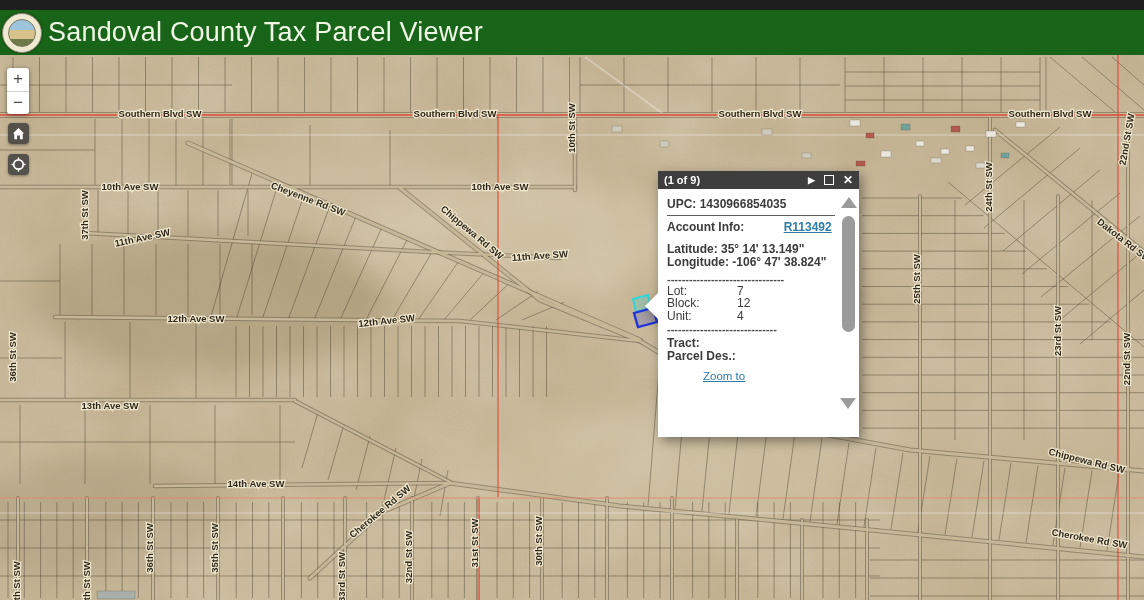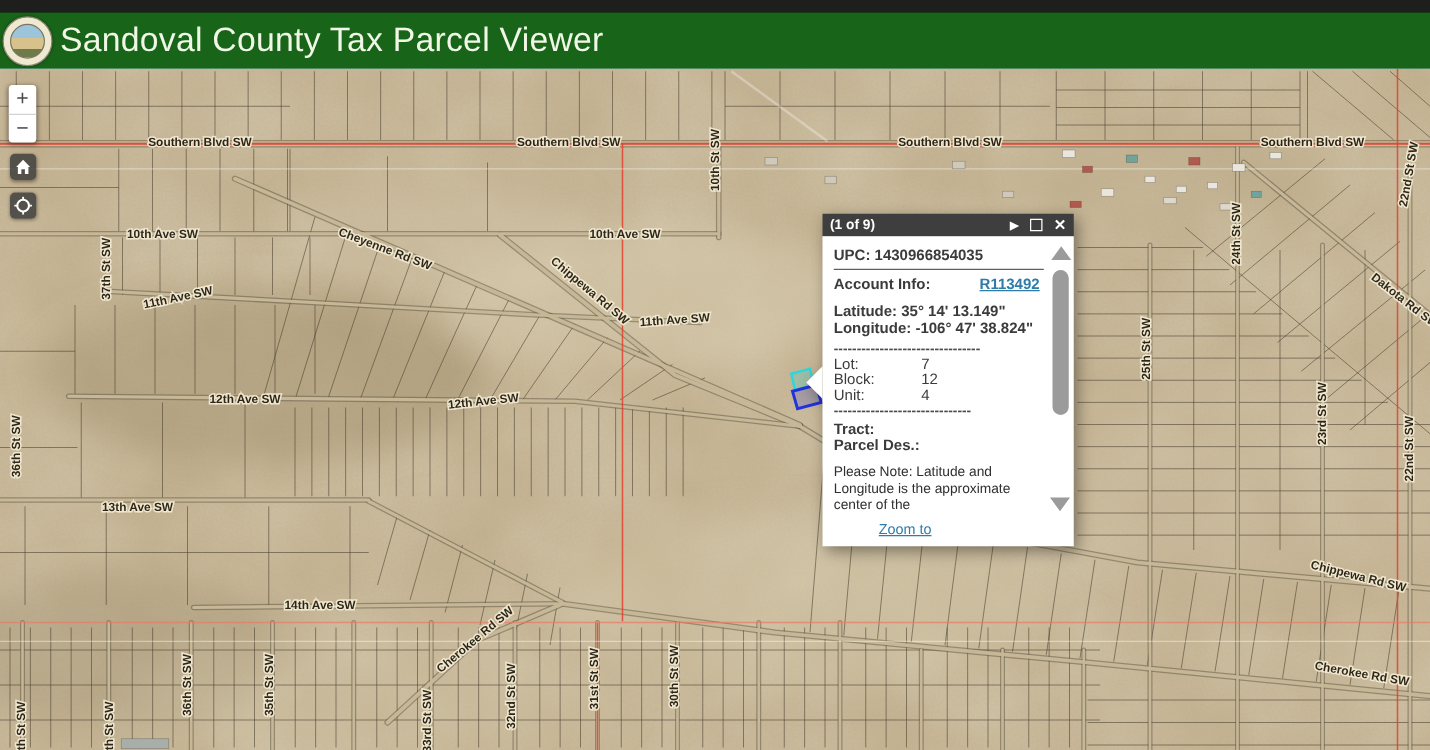--- a/index.html
+++ b/index.html
@@ -294,21 +294,20 @@
             <span class="k">Block:</span>
             <span>12</span>
           </div>
           <div class="kv">
             <span class="k">Unit:</span>
             <span>4</span>
           </div>
           <div class="dash" id="dash2">------------------------------</div>
           <div class="b" id="tract">Tract:</div>
           <div class="b">Parcel Des.:</div>
-          <div class="note">Please Note: Latitude and Longitude is the approximate center of the</div>
           <a class="zoomto">Zoom to</a>
         </div>
         <div class="p-scroll">
           <div class="s-up"></div>
           <div class="s-thumb"></div>
           <div class="s-down"></div>
         </div>
       </div>
     </div>
   </div>

